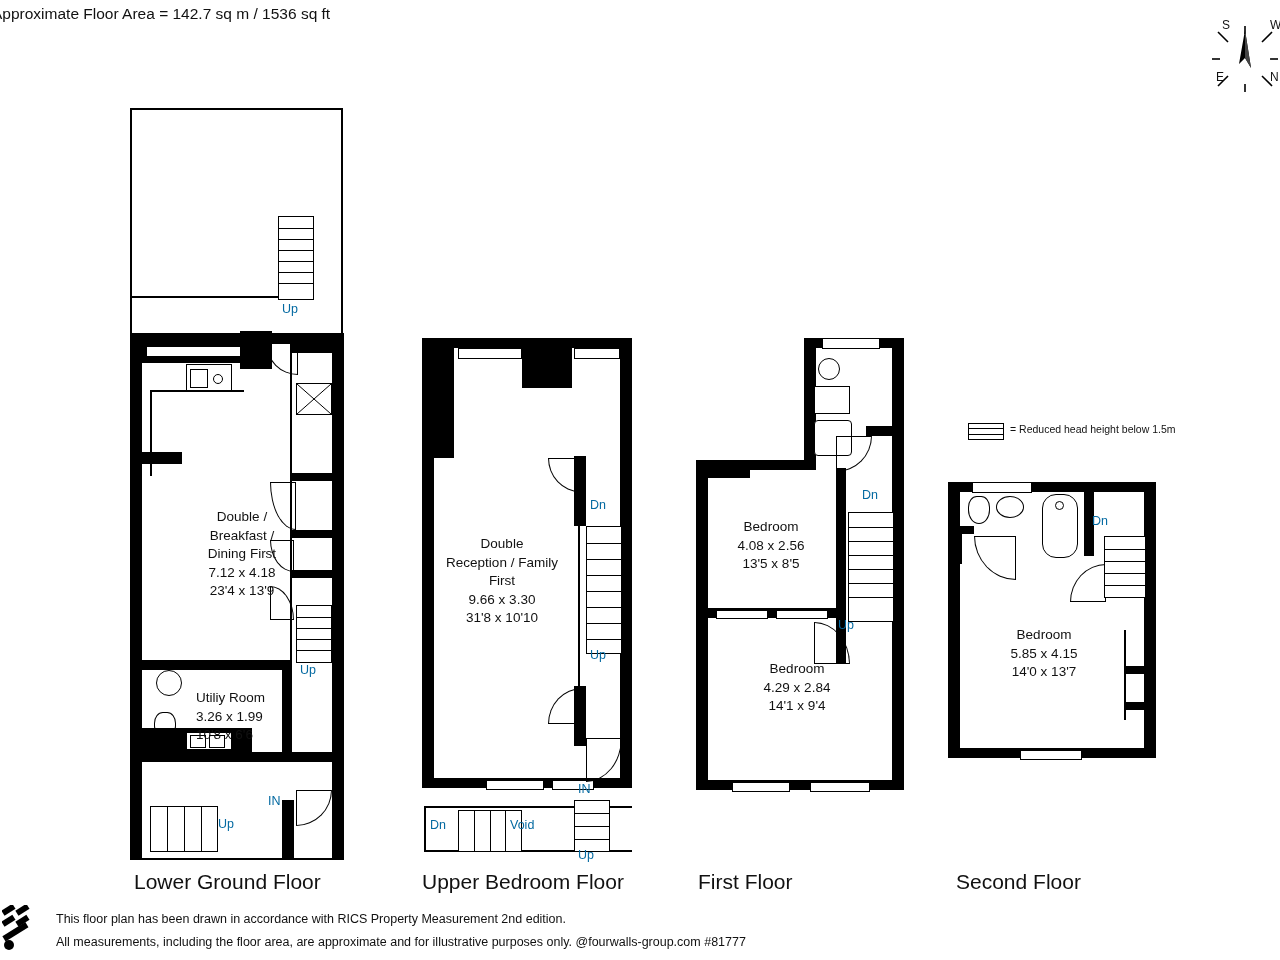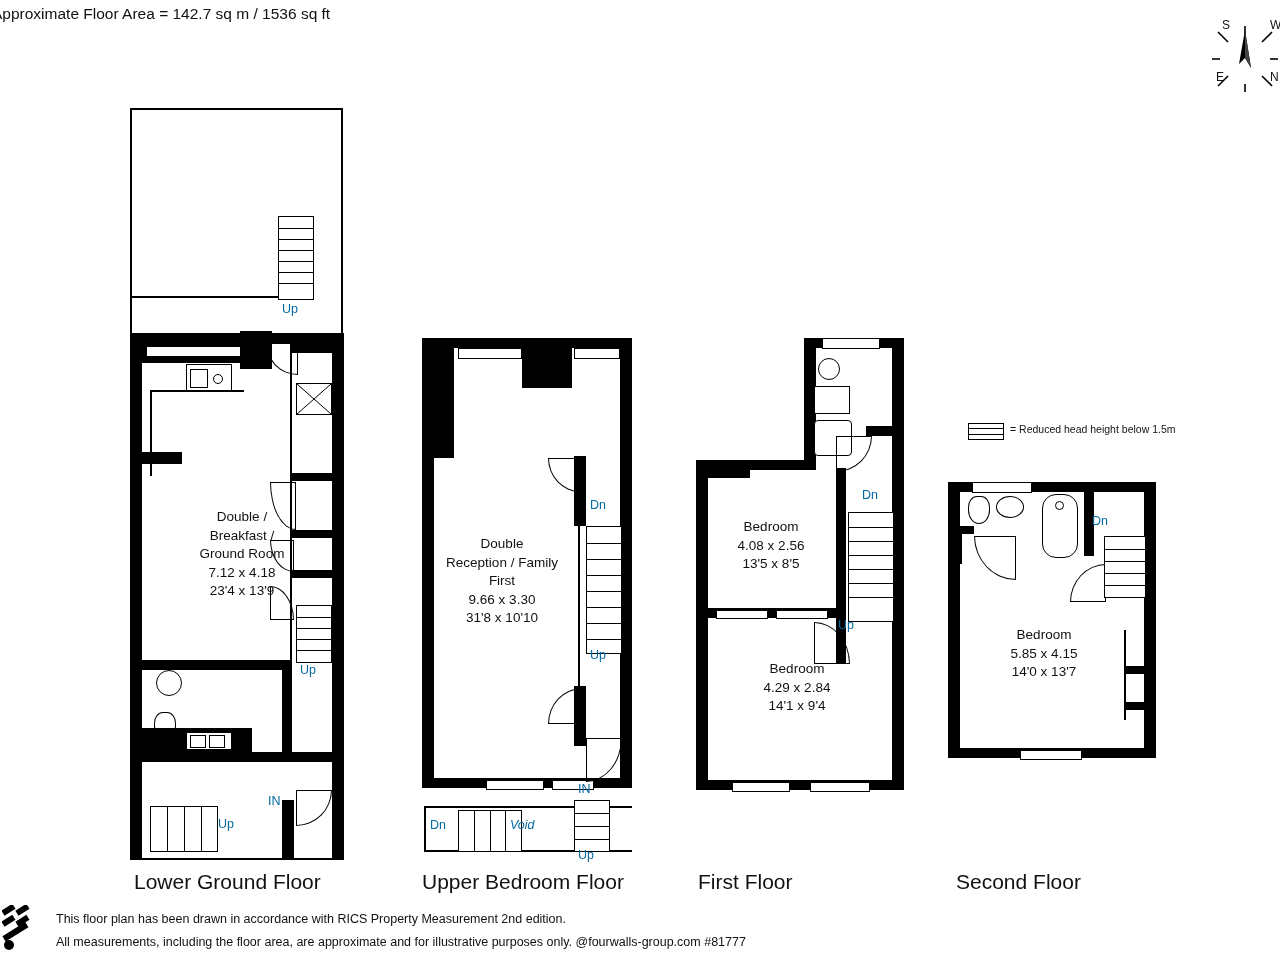--- a/index.html
+++ b/index.html
@@ -191,21 +191,21 @@
   <div class="fixture" style="left:166px; top:283px; width:34px; height:30px;">
     <svg width="34" height="30" viewBox="0 0 34 30">
         <line x1="0" y1="0" x2="34" y2="30" stroke="#000"></line>
         <line x1="34" y1="0" x2="0" y2="30" stroke="#000"></line>
       </svg>
   </div>
 
   <div class="room-label" style="left:32px; top:408px; width:160px;">
     <div>Double /</div>
     <div>Breakfast /</div>
-    <div>Ground Room</div>
+    <div>Dining First</div>
     <div>7.12 x 4.18</div>
     <div>23'4 x 13'9</div>
   </div>
 
   <div class="stair" style="left:166px; top:505px; width:34px; height:56px;">
     <div class="tread" style="left:0; top:11px; width:34px; height:1px;"></div>
     <div class="tread" style="left:0; top:22px; width:34px; height:1px;"></div>
     <div class="tread" style="left:0; top:33px; width:34px; height:1px;"></div>
     <div class="tread" style="left:0; top:44px; width:34px; height:1px;"></div>
   </div>
@@ -214,20 +214,25 @@
   <div class="wall" style="left:12px; top:560px; width:150px; height:10px;"></div>
   <div class="wall" style="left:152px; top:560px; width:10px; height:92px;"></div>
   <div class="wall" style="left:12px; top:652px; width:140px; height:10px;"></div>
   <div class="fixture round" style="left:26px; top:570px; width:24px; height:24px;"></div>
   <div class="fixture" style="left:24px; top:612px; width:20px; height:26px; border-radius:40% 40% 50% 50%;"></div>
   <div class="wall" style="left:12px; top:628px; width:110px; height:24px;"></div>
   <div class="fixture" style="left:56px; top:632px; width:44px; height:16px;">
     <div class="fixture" style="left:3px; top:2px; width:14px; height:11px;"></div>
     <div class="fixture" style="left:22px; top:2px; width:14px; height:11px;"></div>
   </div>
+  <div class="room-label" style="left:66px; top:589px; width:130px; text-align:left;">
+    <div>Utiliy Room</div>
+    <div>3.26 x 1.99</div>
+    <div>10'8 x 6'6</div>
+  </div>
 
   <div class="thin" style="left:2px; top:700px; width:2px; height:60px;"></div>
   <div class="thin" style="left:2px; top:758px; width:212px; height:2px;"></div>
   <div class="stair" style="left:20px; top:706px; width:66px; height:44px;">
     <div class="tread" style="left:16px; top:0; width:1px; height:44px;"></div>
     <div class="tread" style="left:33px; top:0; width:1px; height:44px;"></div>
     <div class="tread" style="left:50px; top:0; width:1px; height:44px;"></div>
   </div>
   <div class="small-label" style="left:88px; top:717px;">Up</div>
   <div class="small-label" style="left:138px; top:694px;">IN</div>
@@ -281,21 +286,21 @@
 
   <div class="thin" style="left:2px; top:476px; width:208px; height:2px;"></div>
   <div class="thin" style="left:2px; top:476px; width:2px; height:46px;"></div>
   <div class="thin" style="left:2px; top:520px; width:208px; height:2px;"></div>
   <div class="stair" style="left:36px; top:480px; width:62px; height:40px;">
     <div class="tread" style="left:15px; top:0; width:1px; height:40px;"></div>
     <div class="tread" style="left:31px; top:0; width:1px; height:40px;"></div>
     <div class="tread" style="left:46px; top:0; width:1px; height:40px;"></div>
   </div>
   <div class="small-label" style="left:8px; top:488px;">Dn</div>
-  <div class="small-label" style="left:88px; top:488px;font-style:italic;">Void</div>
+  <div class="small-label" style="left:88px; top:488px;">Void</div>
   <div class="stair" style="left:152px; top:470px; width:34px; height:50px;">
     <div class="tread" style="left:0; top:12px; width:34px; height:1px;"></div>
     <div class="tread" style="left:0; top:25px; width:34px; height:1px;"></div>
     <div class="tread" style="left:0; top:38px; width:34px; height:1px;"></div>
   </div>
   <div class="small-label" style="left:156px; top:452px;">IN</div>
   <div class="small-label" style="left:156px; top:518px;">Up</div>
 
   <div class="floor-title" style="position:absolute; left:0px; top:540px;">Upper Bedroom Floor</div>
 </div>

